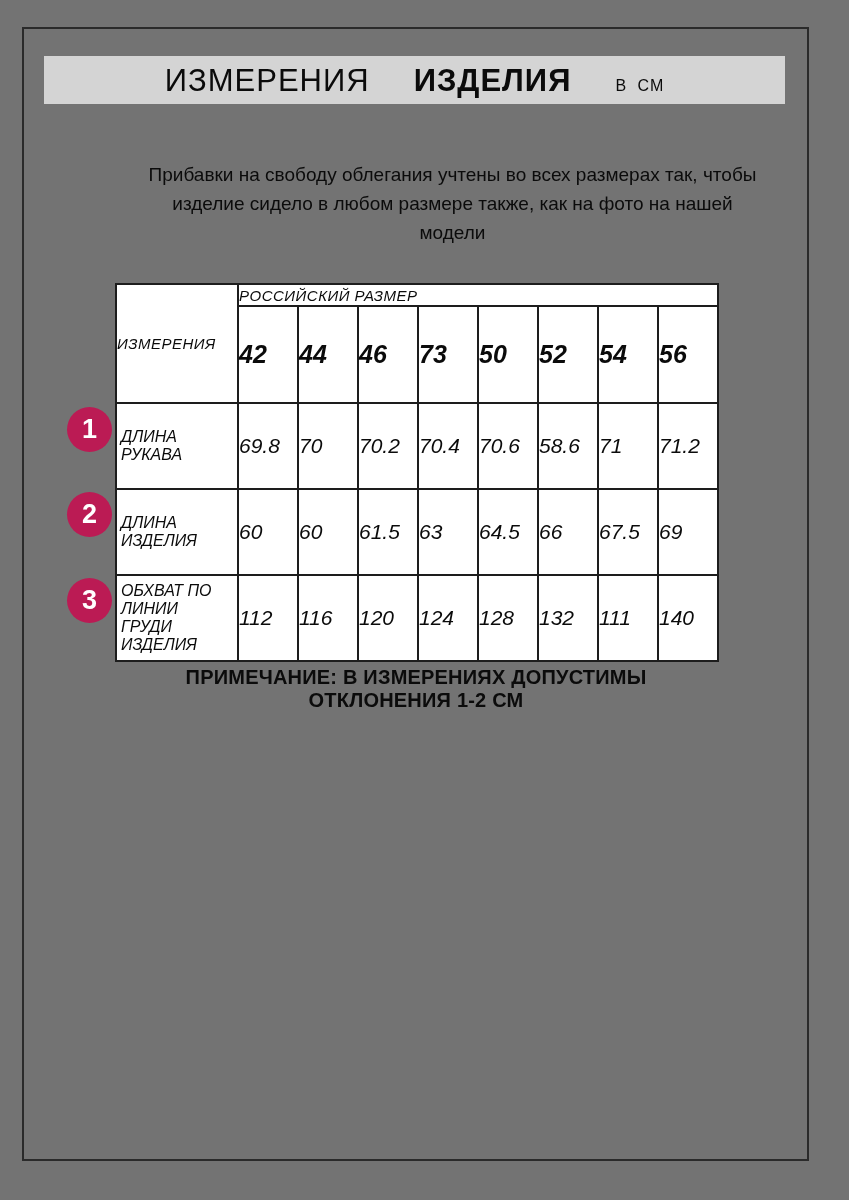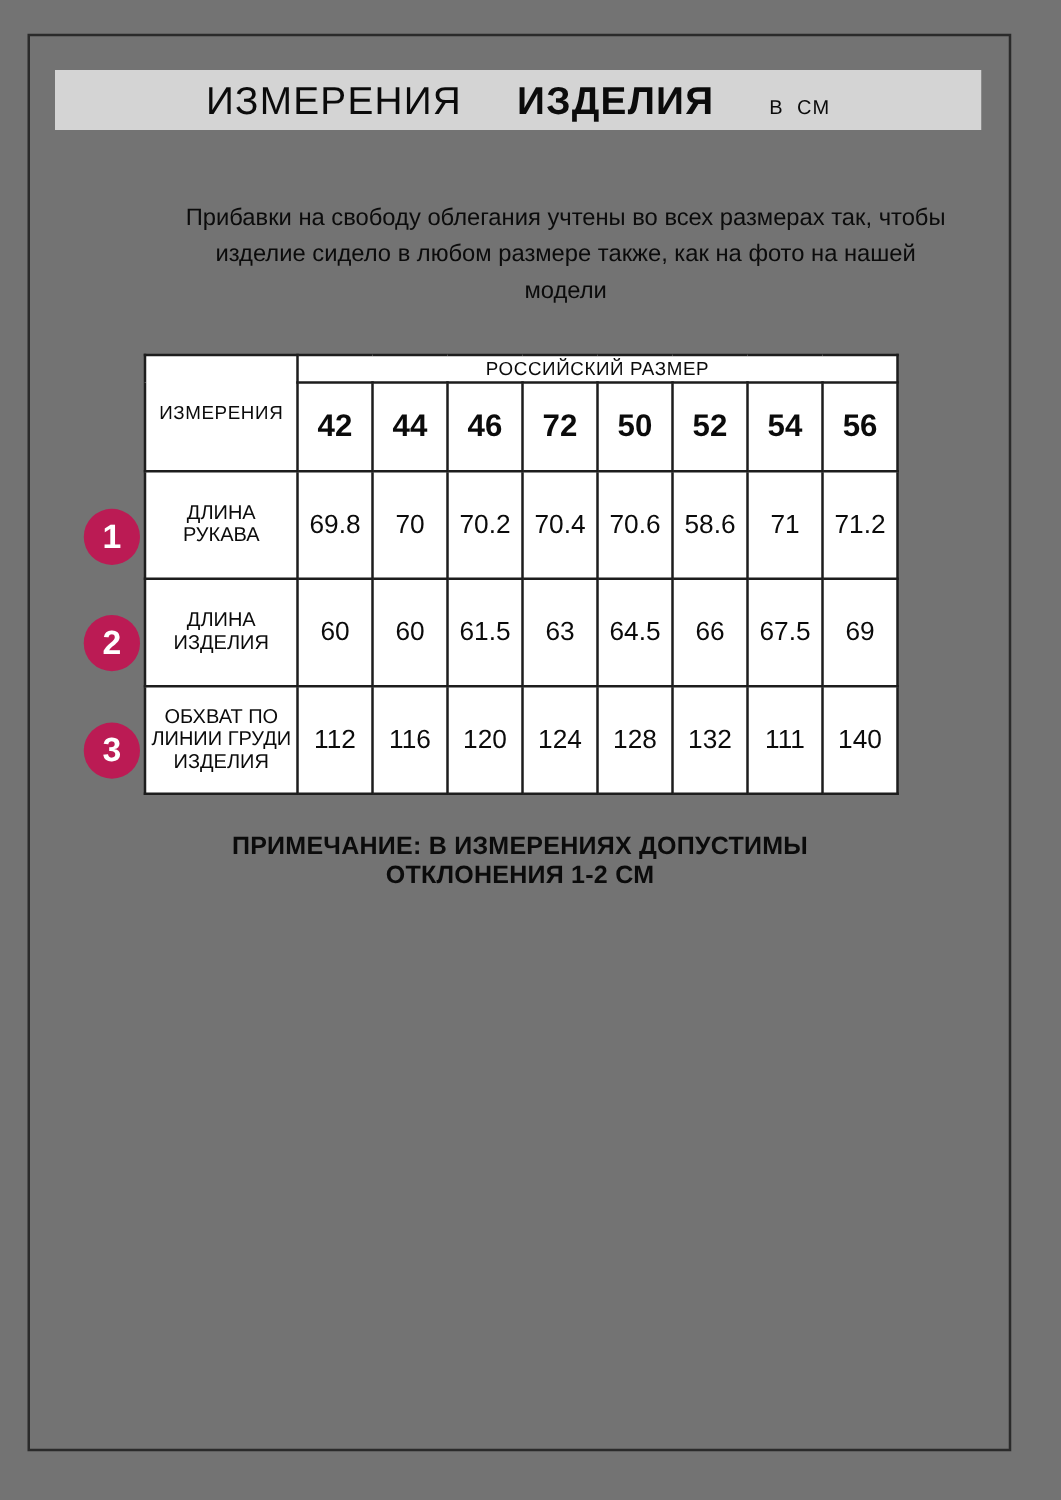--- a/index.html
+++ b/index.html
@@ -60,27 +60,28 @@
   }
   table.meas {
     position: absolute;
     left: 115px; top: 283px;
     width: 602px;
     border-collapse: collapse;
     table-layout: fixed;
   }
   table.meas th, table.meas td {
     border: 2px solid var(--line);
-    text-align: center;
+    text-align: left;
     vertical-align: middle;
     background: #ffffff;
+    font-style: italic;
   }
   tr.group-row { height: 22px; }
   tr.group-row th { font-size: 15px; font-weight: 400; letter-spacing: 0.5px; }
-  tr.sizes-row { height: 71px; }
+  tr.sizes-row { height: 97px; }
   tr.sizes-row th.size-cell { font-size: 25px; font-weight: 700; }
   th.corner-cell { font-size: 15px; font-weight: 400; }
   tbody tr { height: 86px; }
   tbody th.row-label {
     font-size: 16px;
     font-weight: 400;
     white-space: pre-line;
     line-height: 18px;
     padding: 0 4px;
   }
@@ -145,21 +146,21 @@
     </colgroup>
     <thead>
       <tr class="group-row">
         <th class="corner-cell" rowspan="2">ИЗМЕРЕНИЯ</th>
         <th colspan="8">РОССИЙСКИЙ РАЗМЕР</th>
       </tr>
       <tr class="sizes-row">
         <th class="size-cell">42</th>
         <th class="size-cell">44</th>
         <th class="size-cell">46</th>
-        <th class="size-cell">72</th>
+        <th class="size-cell">73</th>
         <th class="size-cell">50</th>
         <th class="size-cell">52</th>
         <th class="size-cell">54</th>
         <th class="size-cell">56</th>
       </tr>
     </thead>
     <tbody>
       <tr>
         <th class="row-label">ДЛИНА РУКАВА</th>
         <td class="value-cell">69.8</td>

